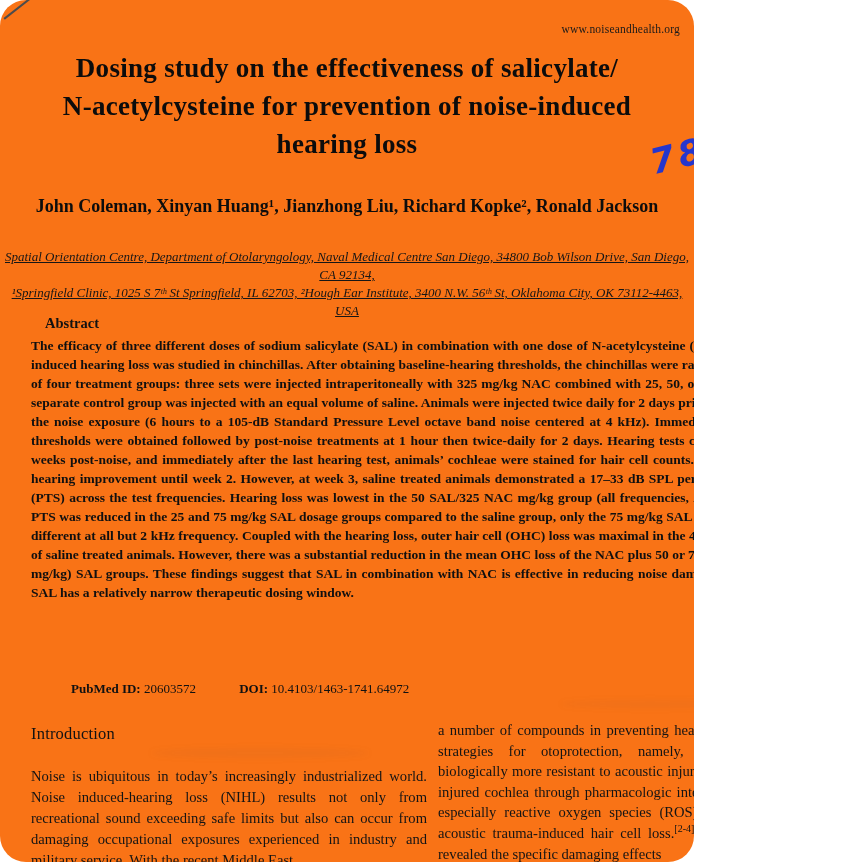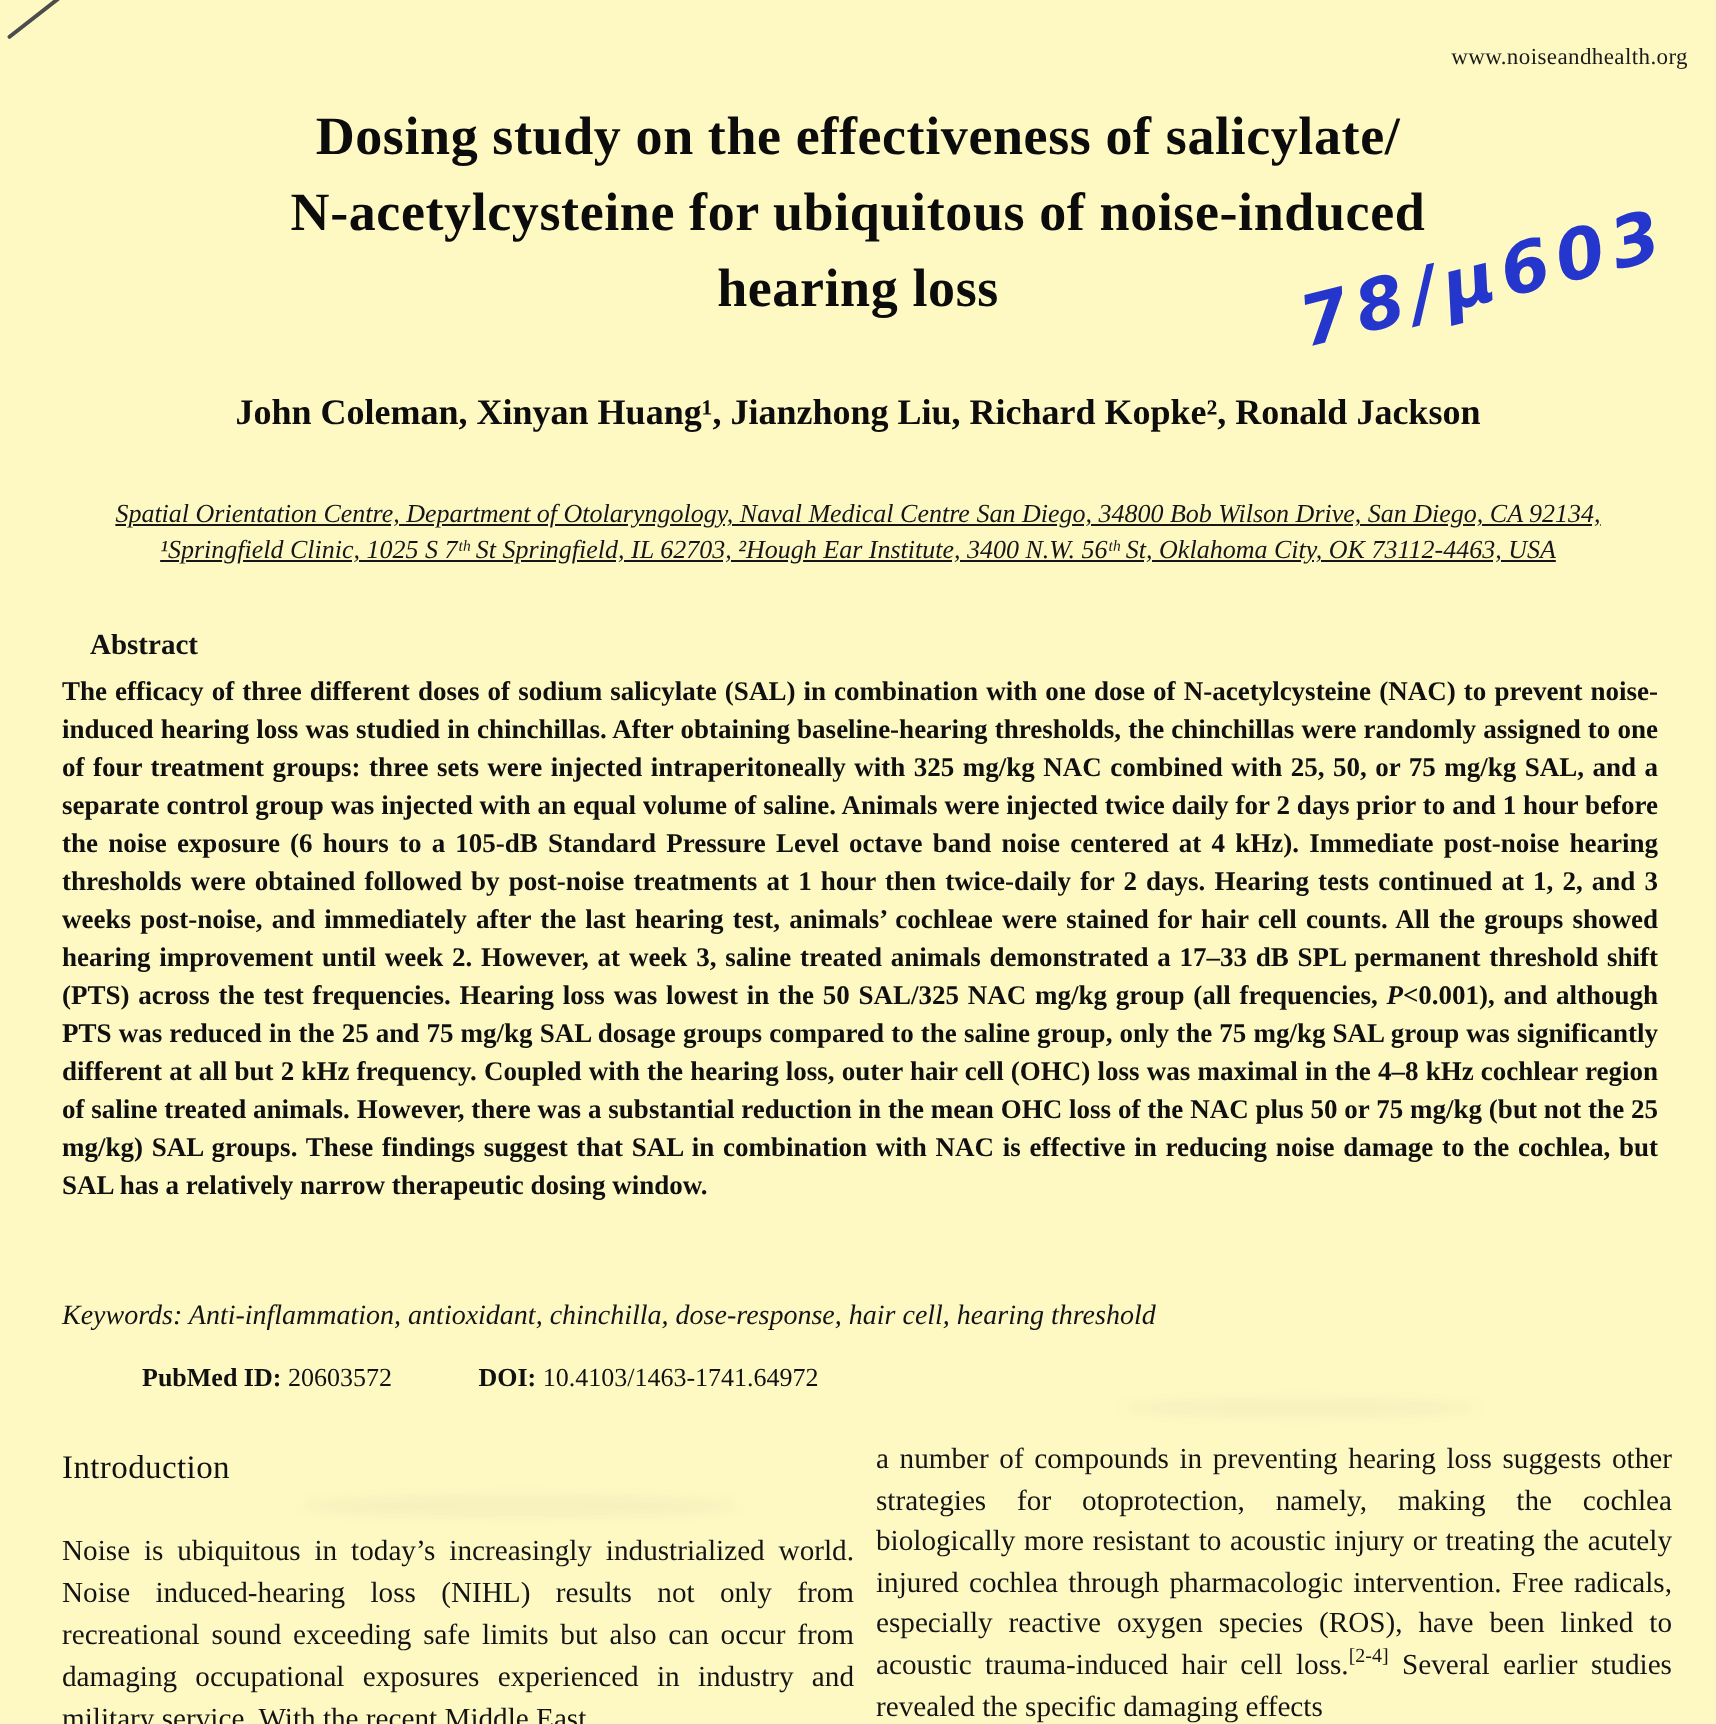--- a/index.html
+++ b/index.html
@@ -1,23 +1,24 @@
 <!DOCTYPE html>
 <html><head>
 <meta charset="utf-8">
 <style>
   html, body { margin: 0; padding: 0; }
   .page {
     position: relative;
-    width: 858px;
+    width: 694px;
     height: 862px;
-    background: #fef9c3;
+    background: #f97316;
     overflow: hidden;
     font-family: "Liberation Serif", "DejaVu Serif", serif;
     color: #121212;
+    border-radius: 26px;
   }
   
   .corner-mark {
     position: absolute;
     left: 4px;
     top: 18px;
     width: 34px;
     height: 2px;
     background: #4c4c4c;
     border-radius: 1px;
@@ -168,38 +169,37 @@
 <div class="page">
 
   <div class="corner-mark"></div>
   <div class="smudge smudge-1"></div>
   <div class="smudge smudge-2"></div>
 
   <div class="site-url">www.noiseandhealth.org</div>
 
   <div class="title">
     <div>Dosing study on the effectiveness of salicylate/</div>
-    <div>N-acetylcysteine for ubiquitous of noise-induced</div>
+    <div>N-acetylcysteine for prevention of noise-induced</div>
     <div>hearing loss</div>
   </div>
 
   <div class="handwriting">78/µ603</div>
 
   <div class="authors">John Coleman, Xinyan Huang¹, Jianzhong Liu, Richard Kopke², Ronald Jackson</div>
 
   <div class="affiliations">
     <div>Spatial Orientation Centre, Department of Otolaryngology, Naval Medical Centre San Diego, 34800 Bob Wilson Drive, San Diego, CA 92134,</div>
     <div>¹Springfield Clinic, 1025 S 7ᵗʰ St Springfield, IL 62703, ²Hough Ear Institute, 3400 N.W. 56ᵗʰ St, Oklahoma City, OK 73112-4463, USA</div>
   </div>
 
   <div class="abstract-heading">Abstract</div>
 
   <div class="abstract-body"><span>The efficacy of three different doses of sodium salicylate (SAL) in combination with one dose of N-acetylcysteine (NAC) to prevent noise-induced hearing loss was studied in chinchillas. After obtaining baseline-hearing thresholds, the chinchillas were randomly assigned to one of four treatment groups: three sets were injected intraperitoneally with 325 mg/kg NAC combined with 25, 50, or 75 mg/kg SAL, and a separate control group was injected with an equal volume of saline. Animals were injected twice daily for 2 days prior to and 1 hour before the noise exposure (6 hours to a 105-dB Standard Pressure Level octave band noise centered at 4 kHz). Immediate post-noise hearing thresholds were obtained followed by post-noise treatments at 1 hour then twice-daily for 2 days. Hearing tests continued at 1, 2, and 3 weeks post-noise, and immediately after the last hearing test, animals’ cochleae were stained for hair cell counts. All the groups showed hearing improvement until week 2. However, at week 3, saline treated animals demonstrated a 17–33 dB SPL permanent threshold shift (PTS) across the test frequencies. Hearing loss was lowest in the 50 SAL/325 NAC mg/kg group (all frequencies, </span><span class="p-var">P</span><span>&lt;0.001), and although PTS was reduced in the 25 and 75 mg/kg SAL dosage groups compared to the saline group, only the 75 mg/kg SAL group was significantly different at all but 2 kHz frequency. Coupled with the hearing loss, outer hair cell (OHC) loss was maximal in the 4–8 kHz cochlear region of saline treated animals. However, there was a substantial reduction in the mean OHC loss of the NAC plus 50 or 75 mg/kg (but not the 25 mg/kg) SAL groups. These findings suggest that SAL in combination with NAC is effective in reducing noise damage to the cochlea, but SAL has a relatively narrow therapeutic dosing window.</span></div>
 
-  <div class="keywords">Keywords: Anti-inflammation, antioxidant, chinchilla, dose-response, hair cell, hearing threshold</div>
 
   <div class="ids-row">
     <span class="label">PubMed ID:</span>
     <span class="value">20603572</span>
     <span class="doi-group">
       <span class="label">DOI:</span>
       <span class="value">10.4103/1463-1741.64972</span>
     </span>
   </div>
 

